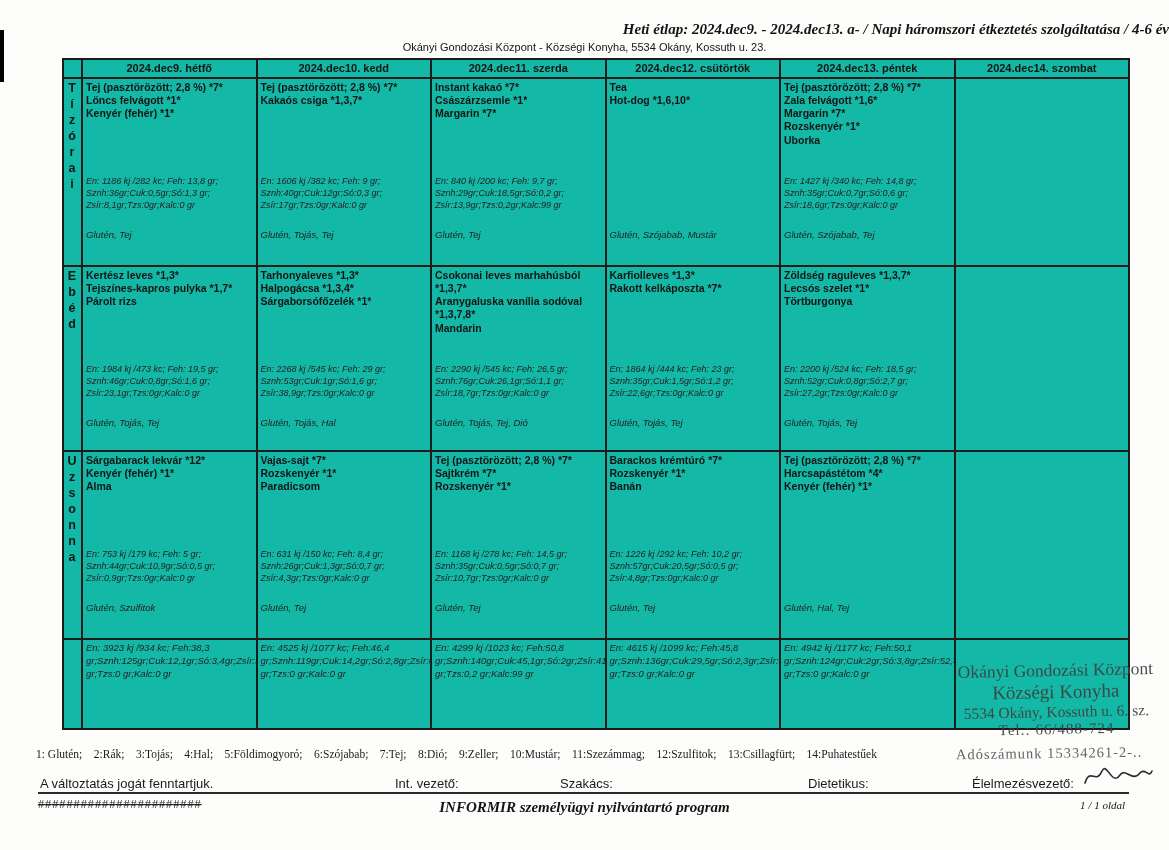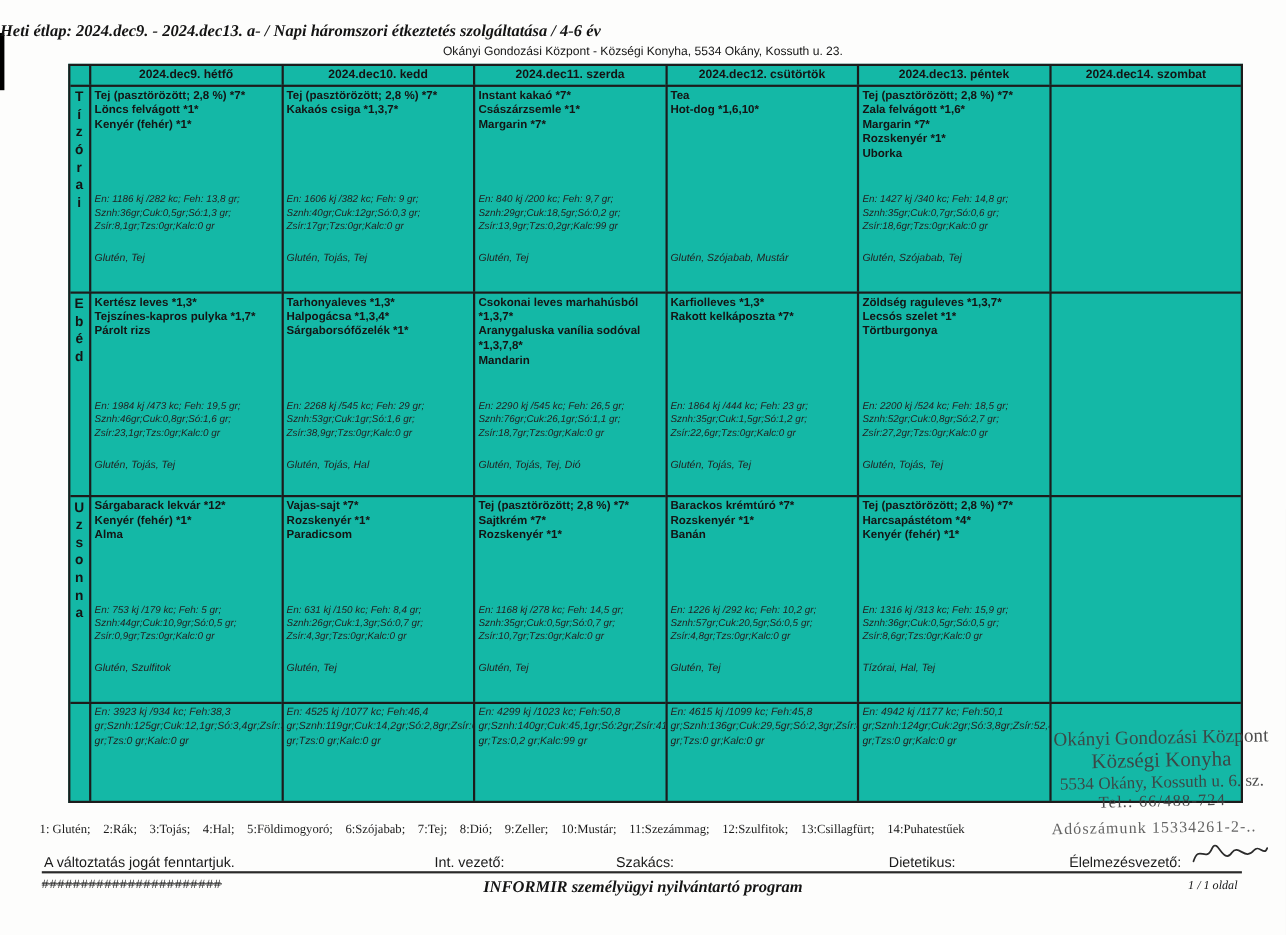--- a/index.html
+++ b/index.html
@@ -1,19 +1,19 @@
 <!DOCTYPE html>
 <html><head>
 <meta charset="utf-8">
 <style>
   html,body{margin:0;padding:0;background:#e8e8e8;}
   .page{position:relative;width:1169px;height:850px;background:#fdfdfc;overflow:hidden;
         font-family:"Liberation Sans",sans-serif;color:#141414;}
   
-  .title{position:absolute;top:21px;left:0;right:0;text-align:left;
+  .title{position:absolute;top:21px;left:0;right:0;text-align:right;
          font-family:"Liberation Serif",serif;font-style:italic;font-weight:bold;font-size:15px;}
   .subtitle{position:absolute;top:41px;left:0;right:0;text-align:center;font-size:11px;}
   
   .menu-table{position:absolute;left:62px;top:58px;width:1064px;
               display:grid;grid-template-columns:17px repeat(6,1fr);
               grid-template-rows:17px 188px 185px 188px 90px;
               border:2px solid #1c1c1c;background:#14b8a6;}
   .mcell{border-left:2px solid #1c1c1c;border-top:2px solid #1c1c1c;overflow:hidden;}
   .no-bl{border-left:none;}
   .no-bt{border-top:none;}
@@ -180,22 +180,21 @@
       <div class="food">Barackos krémtúró *7*
 Rozskenyér *1*
 Banán</div>
       <div class="nutri">En: 1226 kj /292 kc; Feh: 10,2 gr; Sznh:57gr;Cuk:20,5gr;Só:0,5 gr; Zsír:4,8gr;Tzs:0gr;Kalc:0 gr</div>
       <div class="allerg">Glutén, Tej</div>
     </div>
       <div class="mcell cell">
       <div class="food">Tej (pasztörözött; 2,8 %) *7*
 Harcsapástétom *4*
 Kenyér (fehér) *1*</div>
-      <div class="nutri">En: 1316 kj /313 kc; Feh: 15,9 gr; Sznh:36gr;Cuk:0,5gr;Só:0,5 gr; Zsír:8,6gr;Tzs:0gr;Kalc:0 gr</div>
-      <div class="allerg">Tízórai, Hal, Tej</div>
+      <div class="allerg">Glutén, Hal, Tej</div>
     </div>
       <div class="mcell cell">
       <div class="food"></div>
       <div class="nutri"></div>
       <div class="allerg"></div>
     </div>
       <div class="mcell lcell no-bl"></div>
       <div class="mcell cell totals">
       <div class="food"></div>
       <div class="nutri">En: 3923 kj /934 kc; Feh:38,3 gr;Sznh:125gr;Cuk:12,1gr;Só:3,4gr;Zsír:32,1 gr;Tzs:0 gr;Kalc:0 gr</div>

